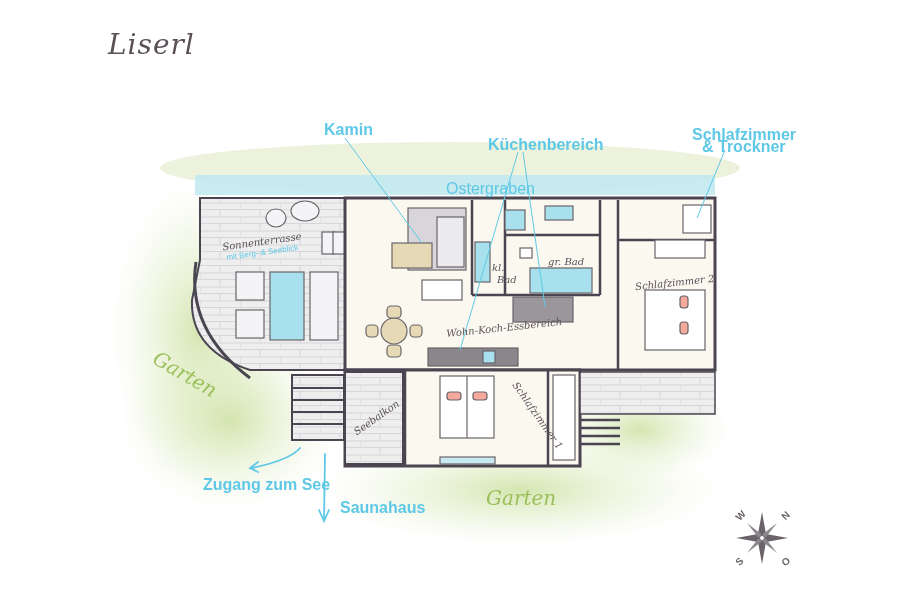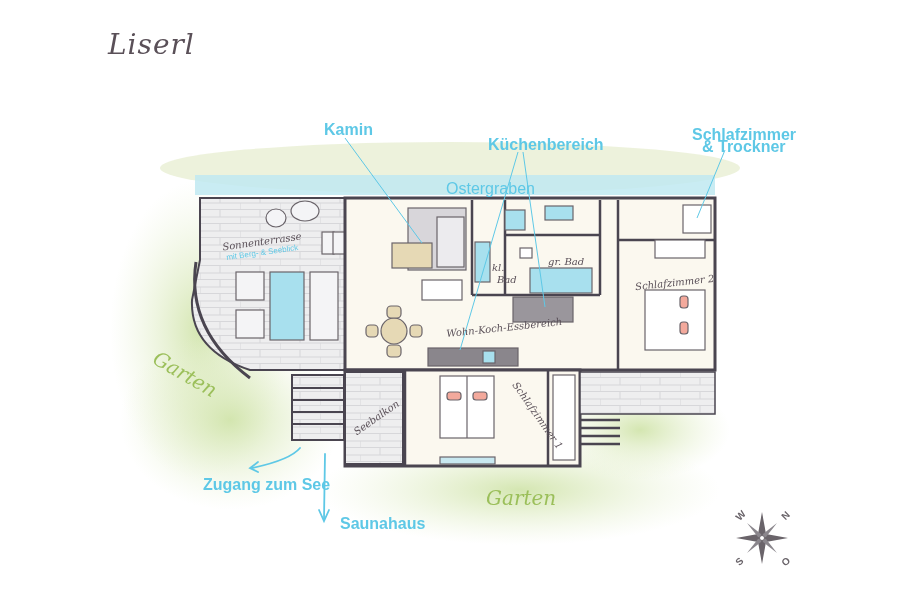--- a/index.html
+++ b/index.html
@@ -149,21 +149,21 @@
 </svg>
 
 <div class="title">Liserl</div>
 
 <div class="lbl" style="left:324px;top:121px;">Kamin</div>
 <div class="lbl" style="left:488px;top:136px;">Küchenbereich</div>
 <div class="lbl" style="left:692px;top:126px;">Schlafzimmer</div>
 <div class="lbl" style="left:702px;top:138px;">&amp; Trockner</div>
 <div class="lbl" style="left:430px;top:180px;font-weight:normal;margin-left:16px;">Ostergraben</div>
 <div class="lbl" style="left:203px;top:476px;">Zugang zum See</div>
-<div class="lbl" style="left:340px;top:499px;margin-top:16px;">Saunahaus</div>
+<div class="lbl" style="left:340px;top:499px;">Saunahaus</div>
 
 <div class="hand" style="left:222px;top:236px;transform:rotate(-8deg);">Sonnenterrasse</div>
 <div class="lbl" style="left:226px;top:248px;font-size:8px;font-weight:normal;transform:rotate(-8deg);">mit Berg- &amp; Seeblick</div>
 <div class="hand" style="left:492px;top:262px;">kl.</div>
 <div class="hand" style="left:490px;top:274px;margin-left:7px;">Bad</div>
 <div class="hand" style="left:548px;top:244px;margin-top:12px;">gr. Bad</div>
 <div class="hand" style="left:635px;top:277px;transform:rotate(-6deg);">Schlafzimmer 2</div>
 <div class="hand" style="left:446px;top:322px;transform:rotate(-6deg);">Wohn-Koch-Essbereich</div>
 <div class="hand" style="left:350px;top:412px;transform:rotate(-35deg);">Seebalkon</div>
 <div class="hand" style="left:498px;top:410px;transform:rotate(55deg);">Schlafzimmer 1</div>

